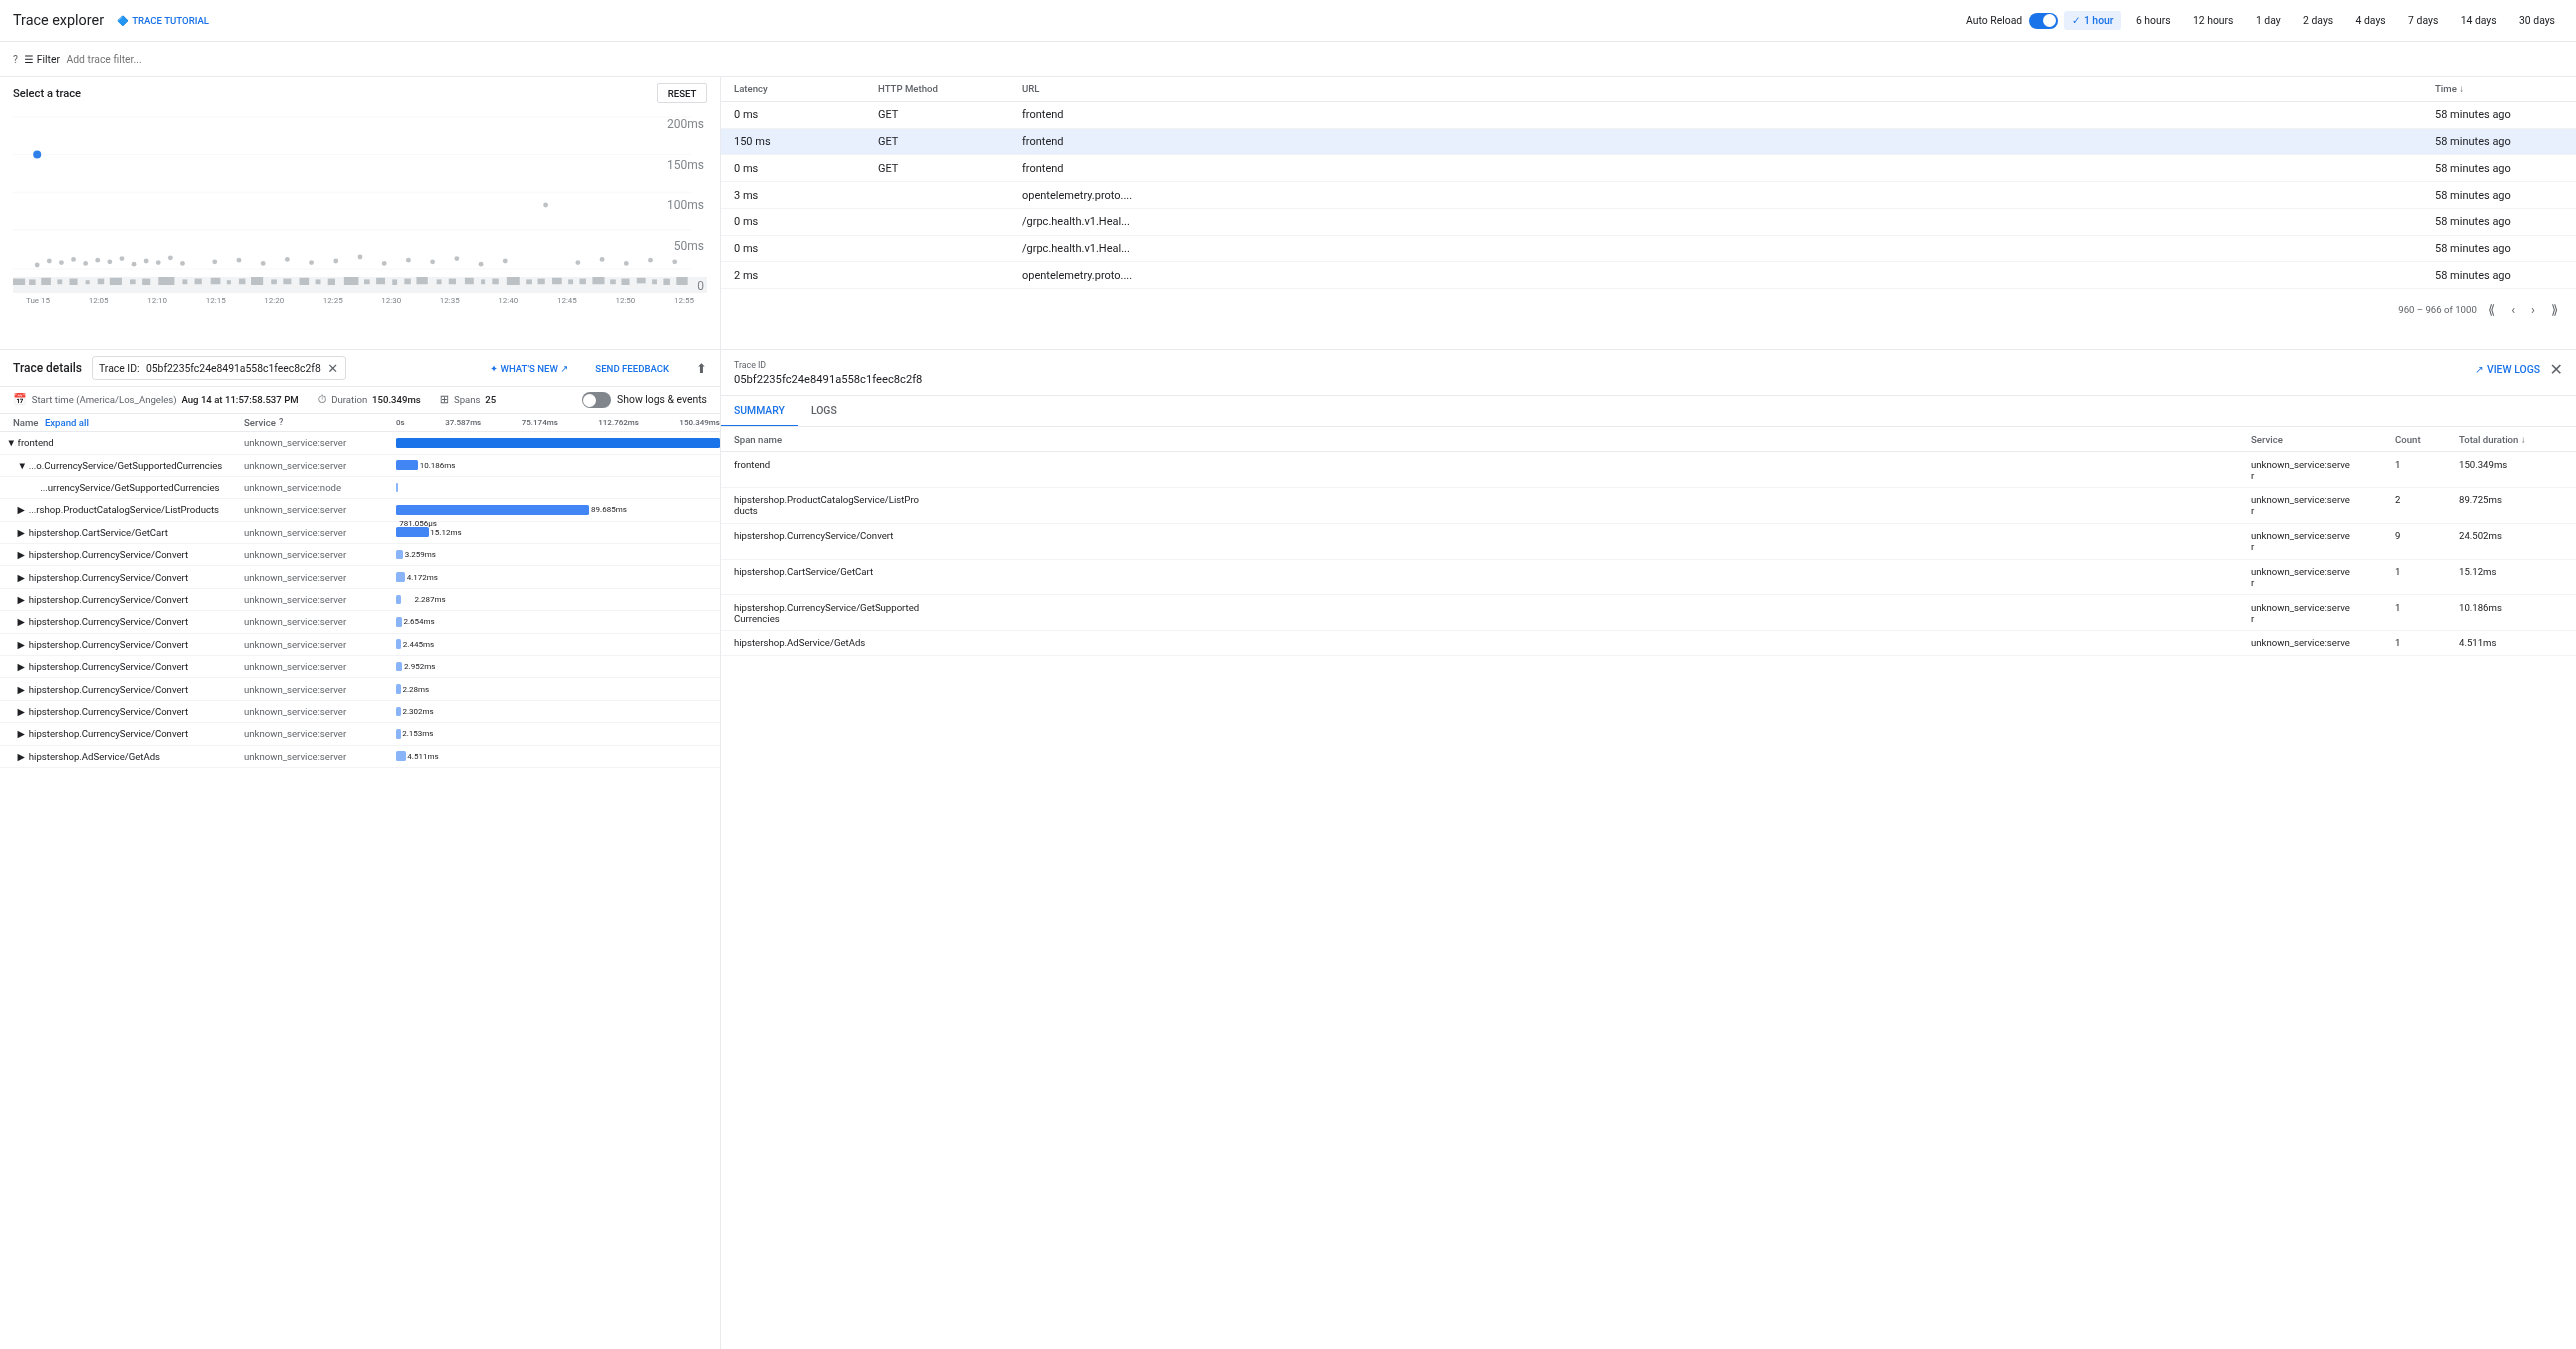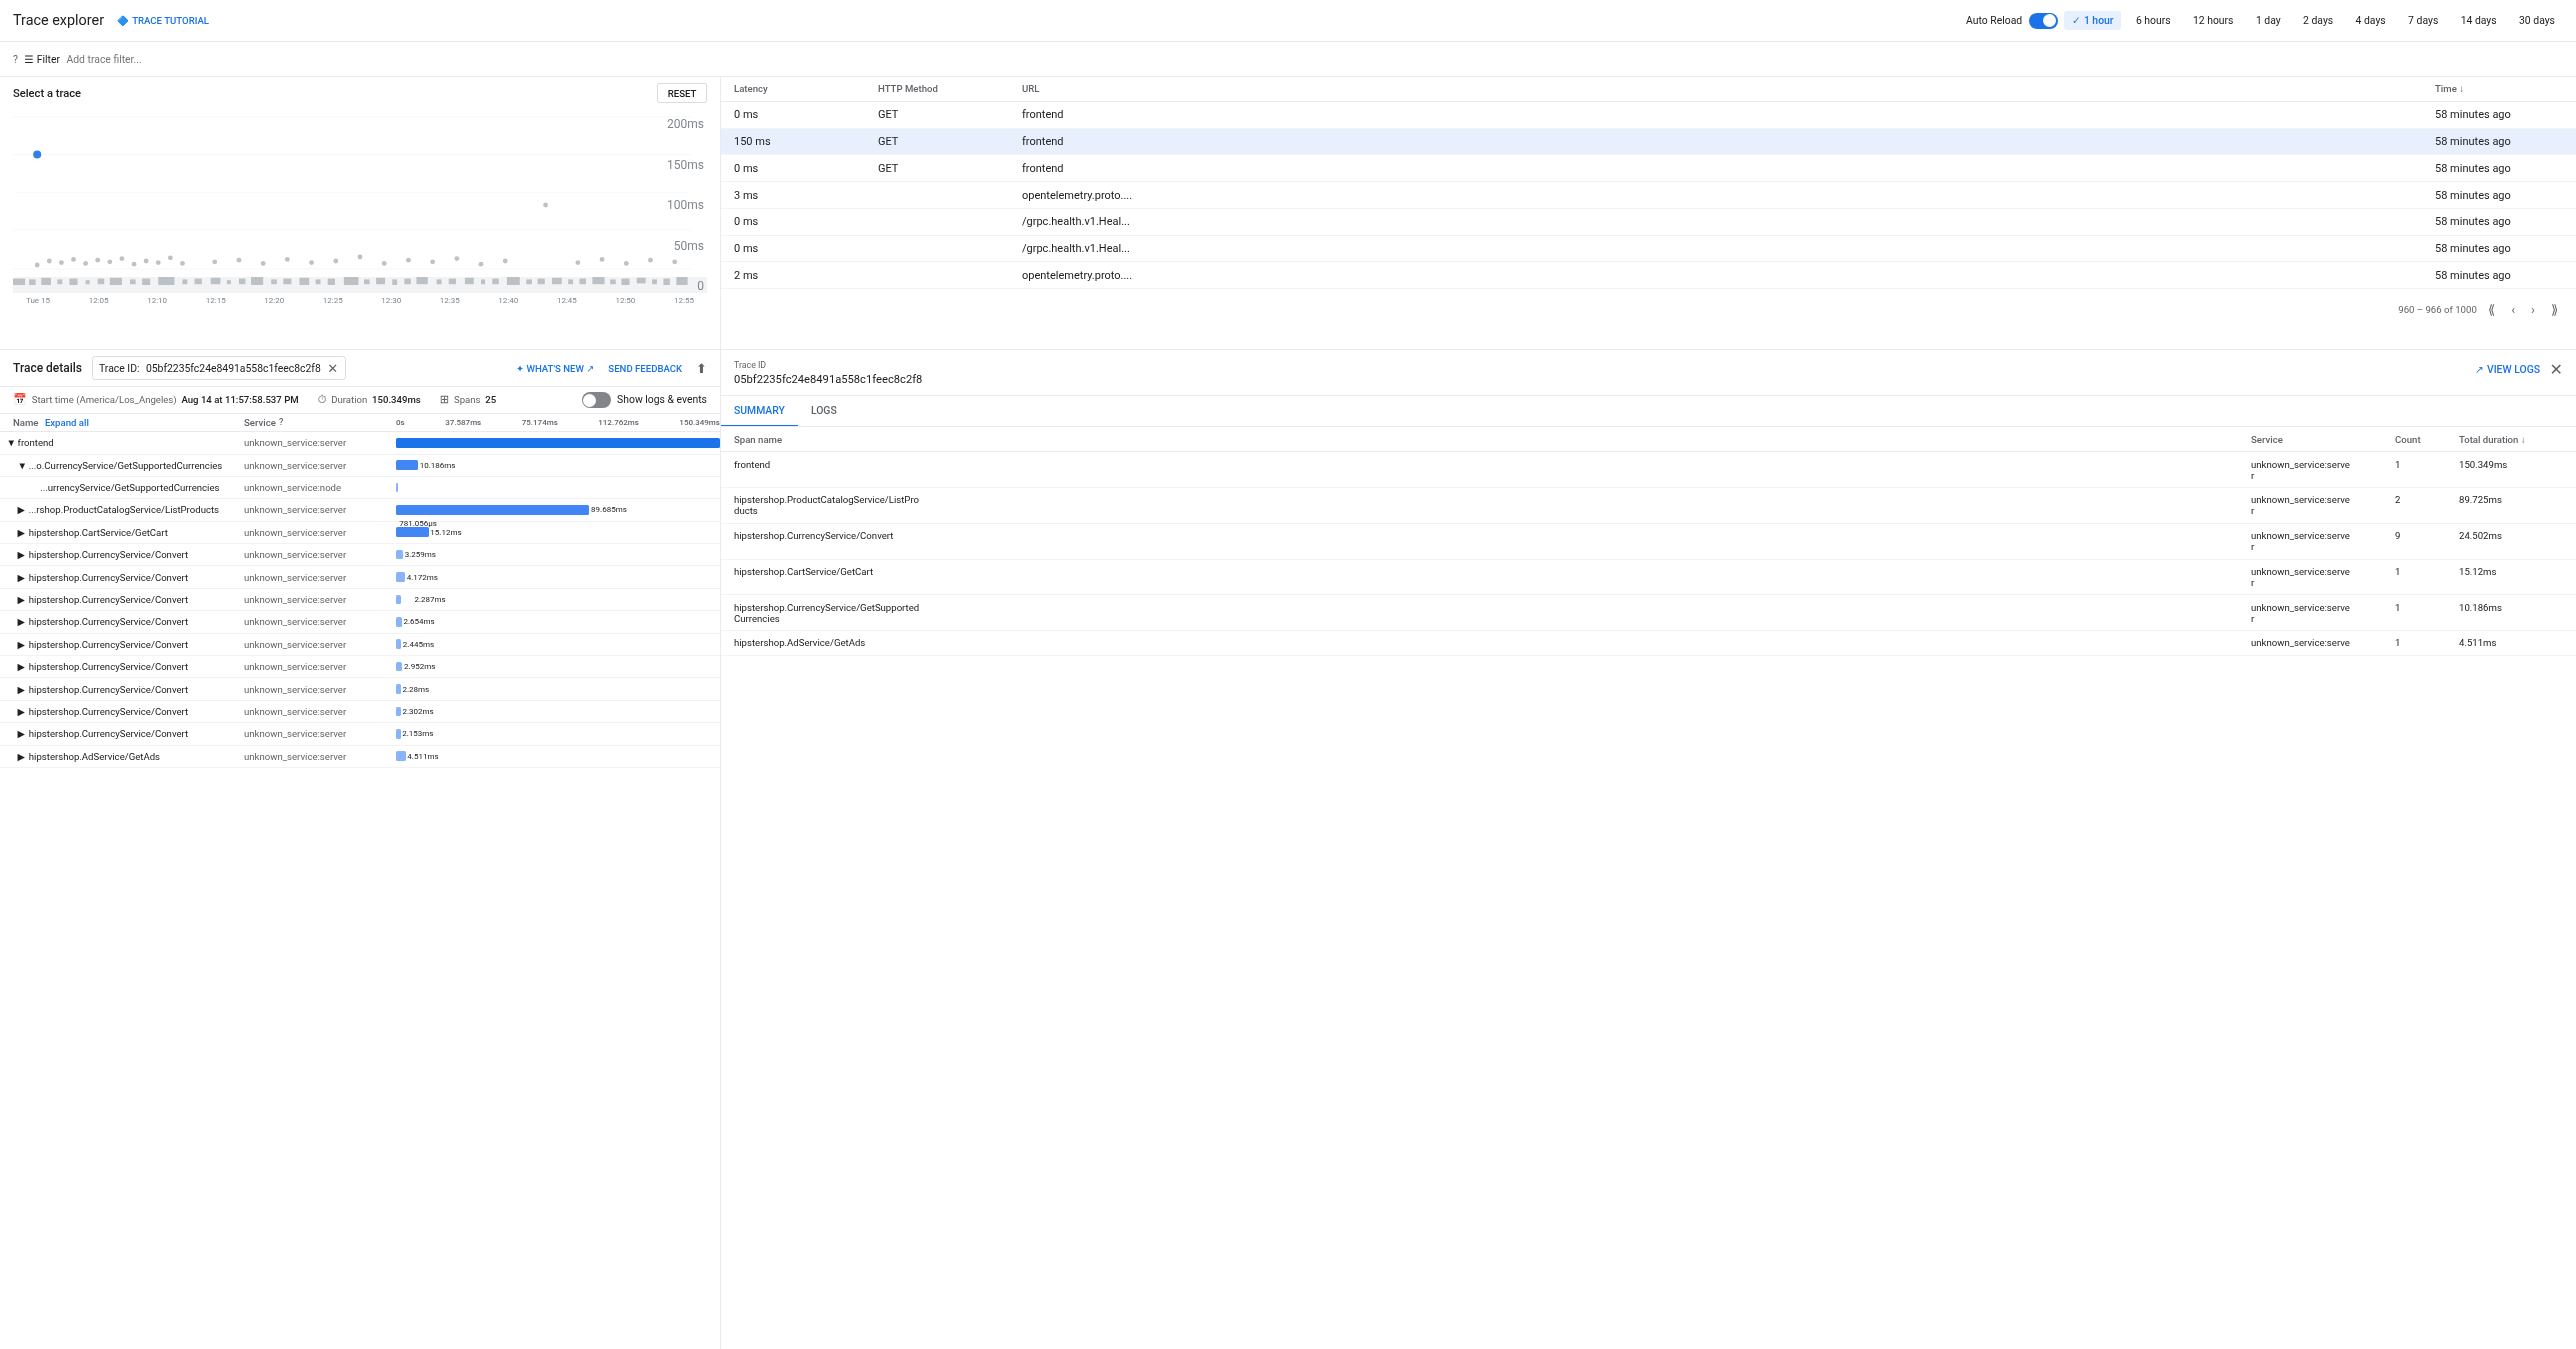--- a/index.html
+++ b/index.html
@@ -383,21 +383,21 @@
     </div>
 
     <div class="trace-details-section">
       <div class="trace-details-header">
         <span class="trace-details-title">Trace details</span>
         <div class="trace-id-input">
           <span>Trace ID:</span>
           <span class="trace-id-text">05bf2235fc24e8491a558c1feec8c2f8</span>
           <button class="close-icon-btn">✕</button>
         </div>
-        <div style="margin-left:auto;display:flex;gap:14px;align-items:center;">
+        <div style="margin-left:auto;display:flex;gap:27px;align-items:center;">
           <button style="color:#1a73e8;font-size:9.6px;font-weight:500;border:none;background:none;cursor:pointer;display:flex;align-items:center;gap:3.2px;">✦ WHAT'S NEW ↗</button>
           <button style="color:#1a73e8;font-size:9.6px;font-weight:500;border:none;background:none;cursor:pointer;">SEND FEEDBACK</button>
           <button style="background:none;border:none;cursor:pointer;font-size:13px;color:#5f6368;">⬆</button>
         </div>
       </div>
       <div class="trace-meta">
         <div class="meta-item">
           <span class="meta-icon">📅</span>
           <span class="meta-label">Start time (America/Los_Angeles)</span>
           <span class="meta-value">Aug 14 at 11:57:58.537 PM</span>

